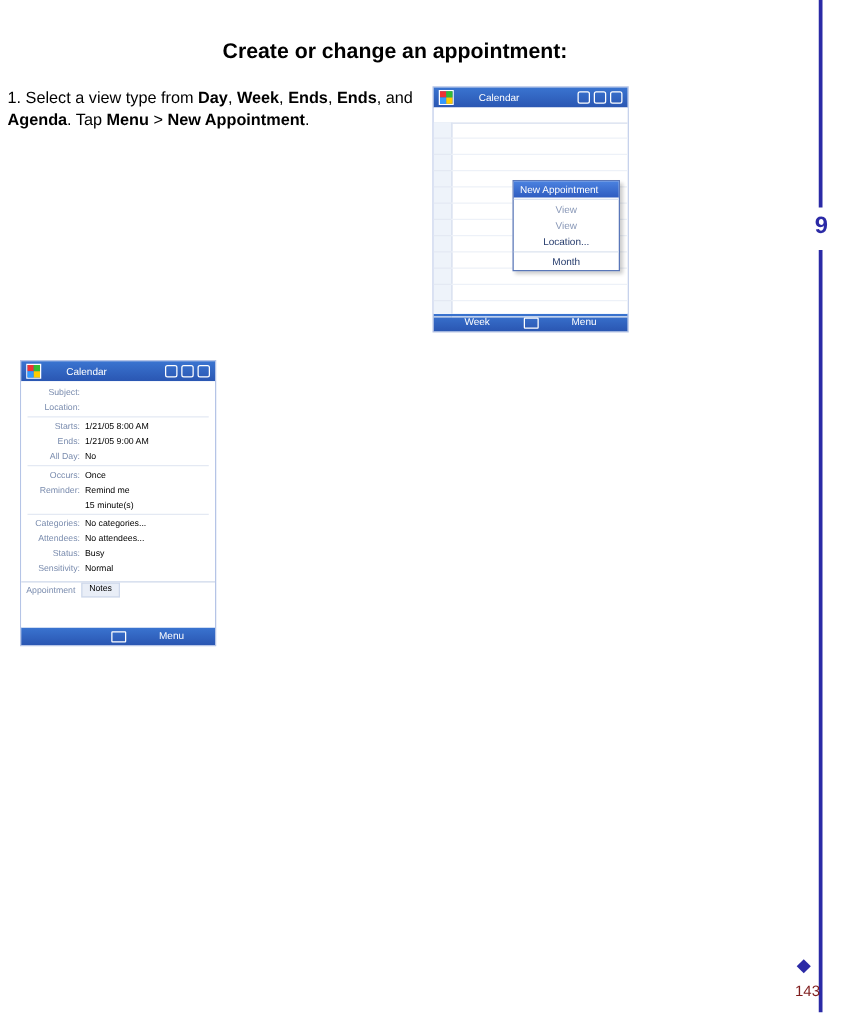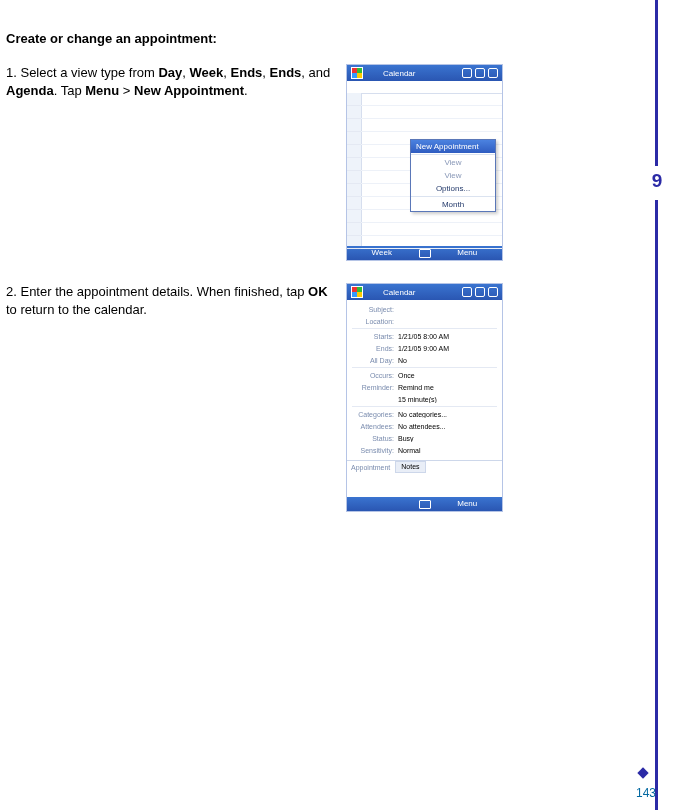--- a/index.html
+++ b/index.html
@@ -49,34 +49,35 @@
     width: 8px;
     height: 8px;
     background:#2b2aa6;
     transform: rotate(45deg);
   }
   .page-num {
     position:absolute;
     right: 25px;
     bottom: 10px;
     font-size: 12px;
-    color:#0369a1;
+    color:#7f1d1d;
   }
 
   
   .content {
     position:absolute;
     left: 6px;
     top: 31px;
     width: 620px;
   }
   .heading {
     font-weight: bold;
-    font-size: 13px;
+    font-size: 17px;
     margin-bottom: 18px;
+    text-align: center;
   }
   .step {
     display:flex;
     align-items:flex-start;
     margin-bottom: 22px;
   }
   .step .txt {
     width: 330px;
     line-height: 1.35;
   }
@@ -266,43 +267,37 @@
             <div></div>
             <div></div>
             <div></div>
         </div>
 
         <div class="popup">
           <div class="ph">New Appointment</div>
           <hr>
           <div class="pi">View</div>
           <div class="pi">View</div>
-          <div class="pi on">Options...</div>
+          <div class="pi on">Location...</div>
           <hr>
           <div class="pi on">Month</div>
         </div>
       </div>
 
       <div class="wm-soft">
         <div class="half">Week</div>
         <div class="mid">
             <span class="kb"></span>
           </div>
         <div class="half">Menu</div>
       </div>
     </div>
   </div>
 
   <div class="step">
-    <div class="txt">
-      <span class="num">2.</span>
-      <span class="body">
-        <span>Enter the appointment details. When finished, tap </span><span class="bold">OK</span><span> to return to the calendar.</span>
-      </span>
-    </div>
 
     <div class="shot">
       <div class="wm-titlebar">
         <span class="flag">
           <span class="f1"></span>
             <span class="f2"></span>
             <span class="f3"></span>
             <span class="f4"></span>
         </span>
         <span class="ttl">Calendar</span>

